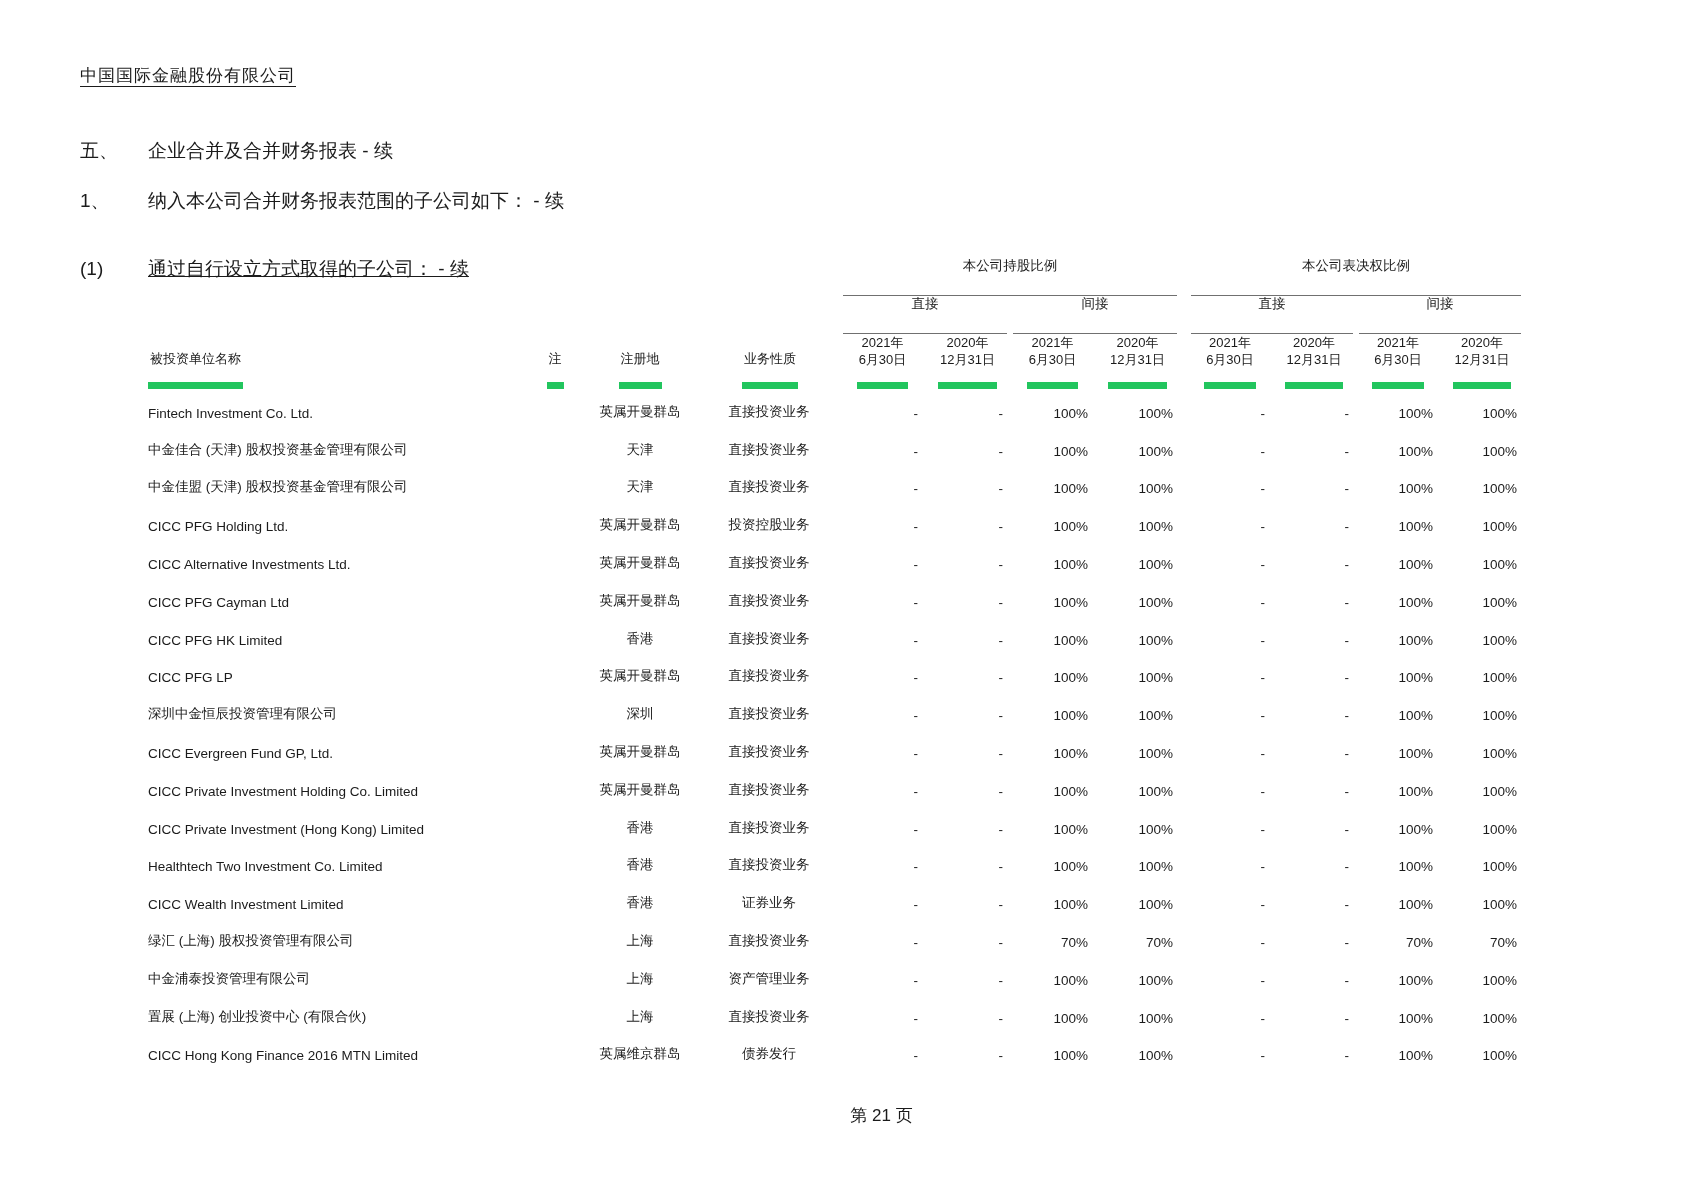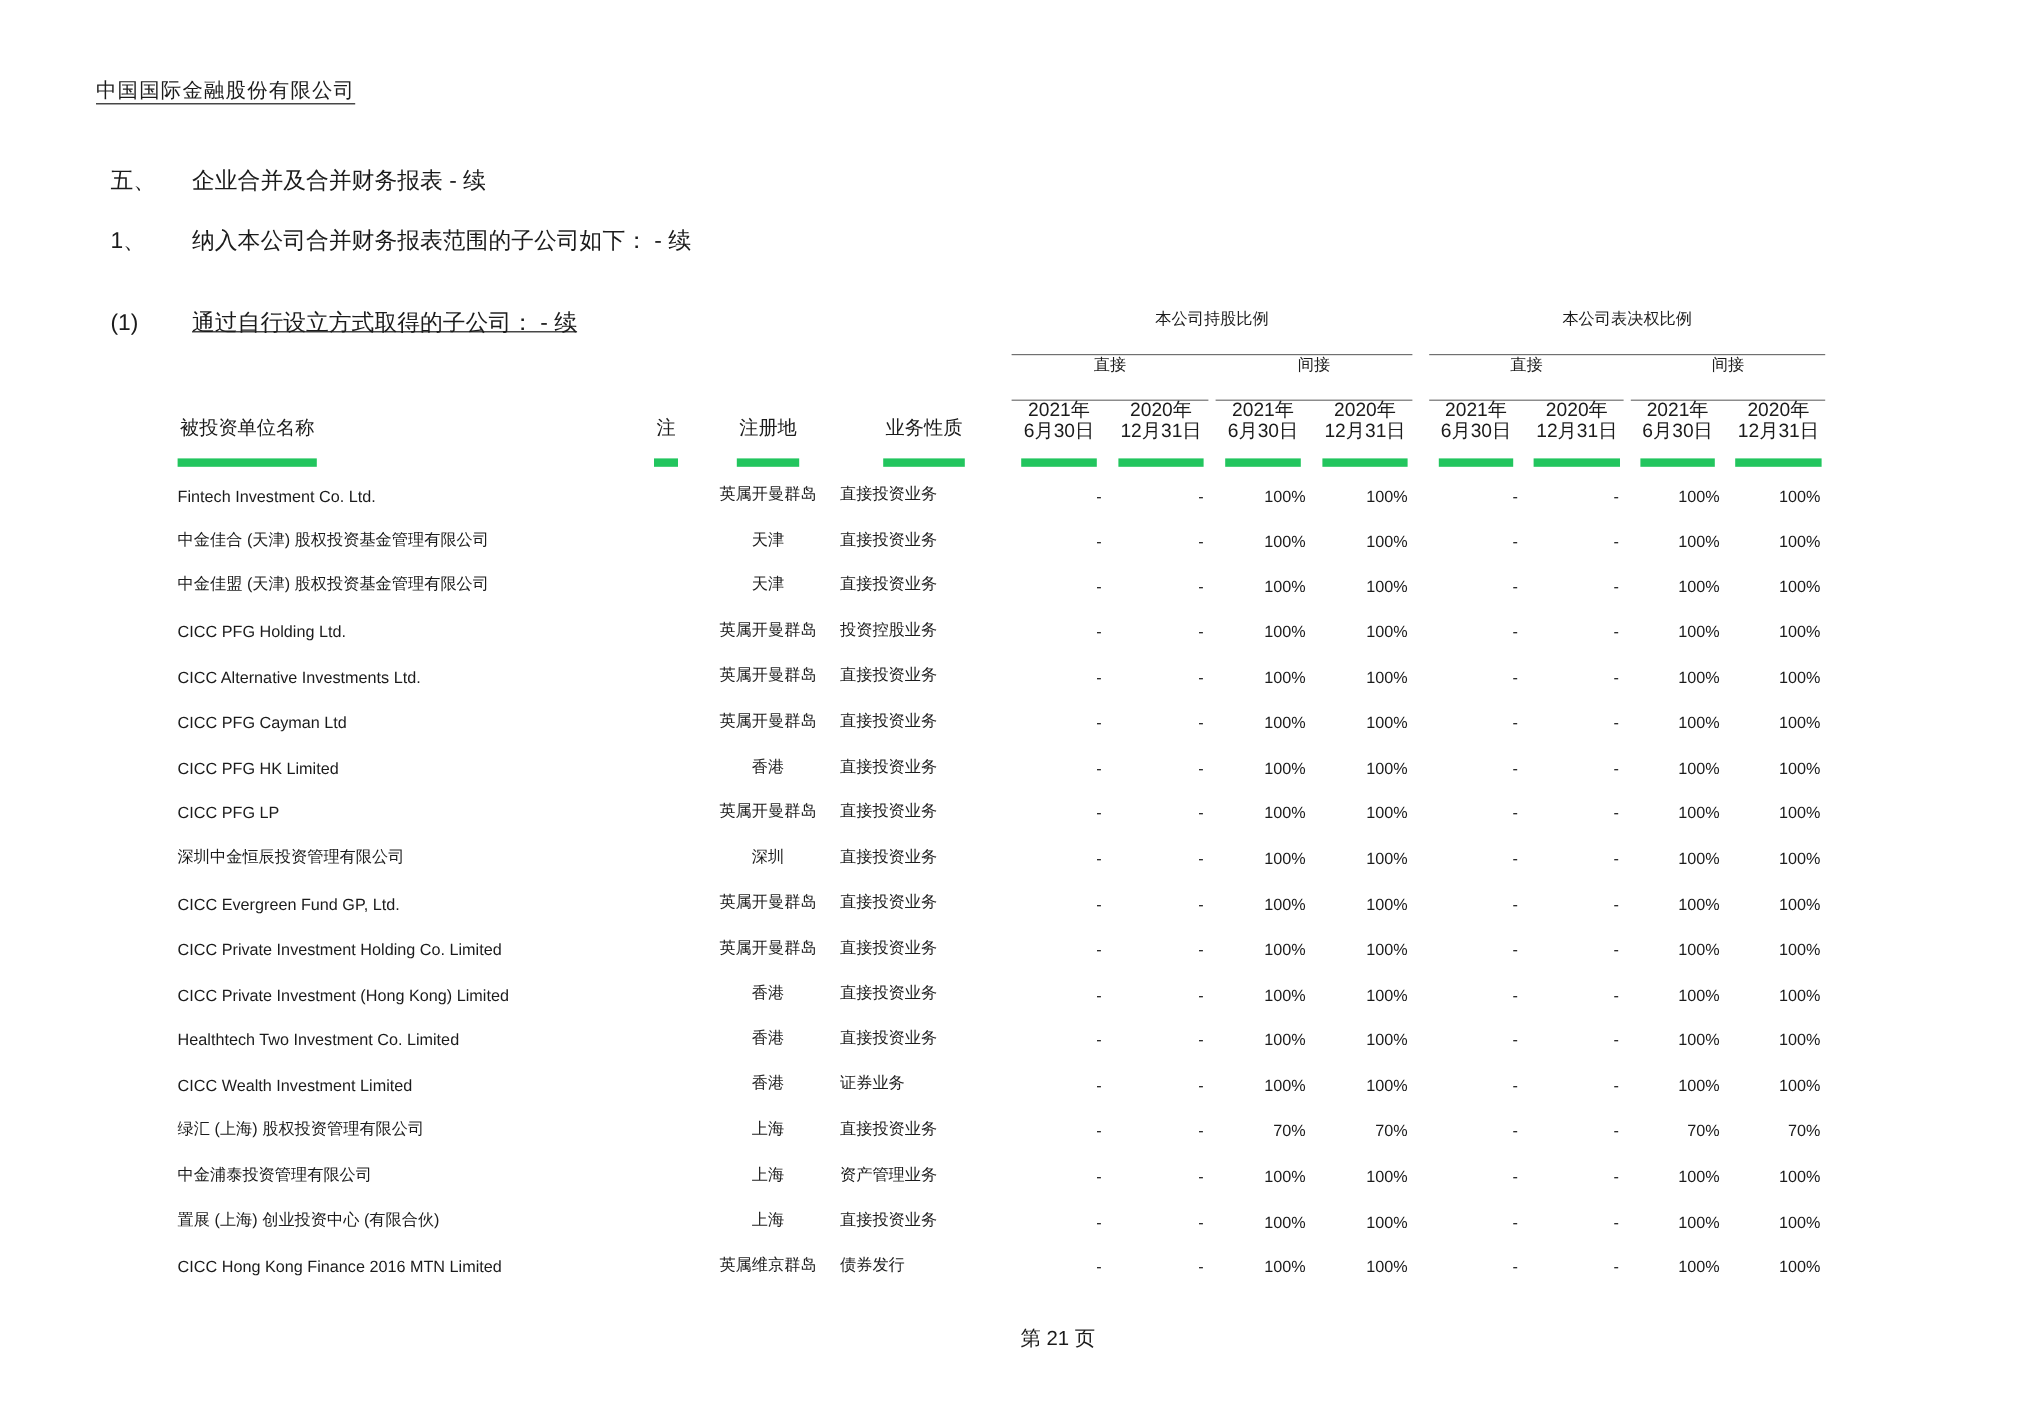--- a/index.html
+++ b/index.html
@@ -5,53 +5,53 @@
   html,body{margin:0;padding:0;}
   body{
     width:1683px;height:1190px;background:#ffffff;position:relative;
     font-family:"Liberation Sans","DejaVu Sans",sans-serif;color:#1b1b1b;
     -webkit-font-smoothing:antialiased;
   }
   .company-title{
     position:absolute;left:80px;top:64px;font-size:17px;letter-spacing:1px;
     text-decoration:underline;text-underline-offset:5px;font-family:Liberation Mono, monospace;
   }
-  .section-line{position:absolute;left:80px;font-size:19px;white-space:nowrap;margin-left:12px;}
+  .section-line{position:absolute;left:80px;font-size:19px;white-space:nowrap;}
   .sec-0{top:138px;}
   .sec-1{top:188px;}
   .sec-2{top:256px;text-decoration:underline;}
   .section-line .marker{display:inline-block;width:68px;}
   table.subs{
     position:absolute;left:148px;top:258px;width:1376px;
     border-collapse:collapse;table-layout:fixed;font-size:13.5px;
   }
   table.subs th{font-weight:normal;padding:0;vertical-align:bottom;}
   tr.grp th{height:23px;}
   tr.sub th{height:20px;}
   tr.cols th{height:38px;}
   .grule{
     border-bottom:1px solid #707070;margin:0 3px;padding-bottom:21px;
     text-align:center;font-size:13.5px;line-height:16px;
   }
-  tr.cols th{font-size:16px;}
+  tr.cols th{font-size:13px;}
   .u{display:inline-block;border-bottom:7px solid #22c55e;padding:0 2px 14px;}
   .name-h{text-align:left;}
   .note-h{text-align:center;}
   .reg-h{text-align:center;}
   .biz-h{text-align:center;}
   .date-h{text-align:center;line-height:17px;padding-bottom:0;}
   .date-h .yr{display:block;}
   tbody td{
     height:31.8px;vertical-align:bottom;padding:0 0 6px 0;
     white-space:nowrap;overflow:visible;
   }
   td.name-c{text-align:left;}
   td.note-c{text-align:center;}
   td.reg-c{text-align:center;}
-  td.biz-c{text-align:left;padding-right:2px;}
+  td.biz-c{text-align:center;padding-right:2px;}
   td.num-c{text-align:right;padding-right:7px;}
   .page-footer{
     position:absolute;top:1104px;left:0;width:100%;text-align:center;
     font-size:17px;
     padding-left:40px;
   }
 </style>
 </head>
 <body>
 

